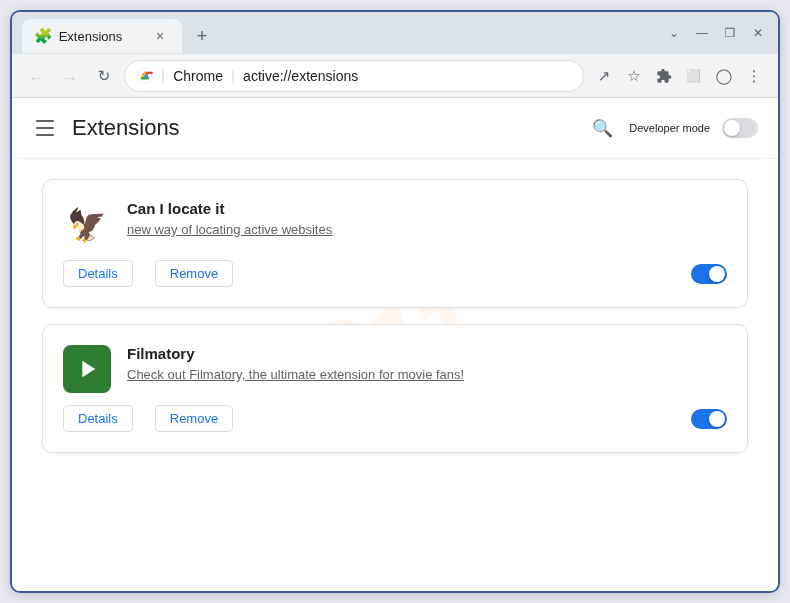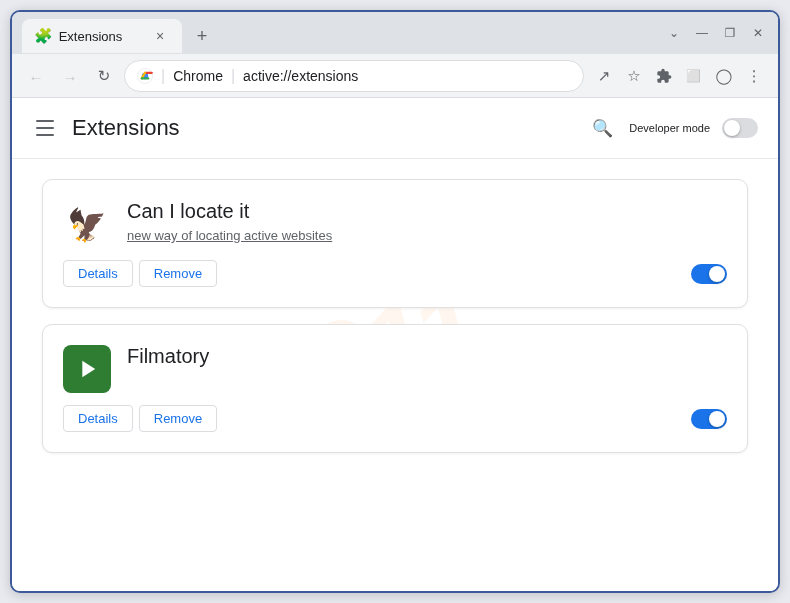--- a/index.html
+++ b/index.html
@@ -266,35 +266,35 @@
     }
     .extension-icon {
       width: 48px;
       height: 48px;
       flex-shrink: 0;
     }
     .extension-info {
       flex: 1;
     }
     .extension-name {
-      font-size: 20px;
-      font-weight: 400;
+      font-size: 15px;
+      font-weight: 700;
       color: #202124;
       margin-bottom: 4px;
     }
     .extension-desc {
       font-size: 13px;
       color: #5f6368;
       line-height: 1.4;
       text-decoration: underline;
     }
     .extension-bottom {
       display: flex;
       align-items: center;
-      gap: 6px;
+      gap: 22px;
     }
     .ext-btn {
       padding: 5px 14px;
       border: 1px solid #dadce0;
       border-radius: 4px;
       background: #fff;
       color: #1a73e8;
       font-size: 13px;
       cursor: pointer;
     }
@@ -450,20 +450,21 @@
       <div class="extension-card">
         <div class="extension-top">
           <div class="filmatory-icon extension-icon">
 
             <svg width="28" height="28" viewBox="0 0 24 24" fill="white">
               <path d="M8 5v14l11-7z"></path>
             </svg>
           </div>
           <div class="extension-info">
             <div class="extension-name">Filmatory</div>
+            <div class="extension-desc">Check out Filmatory, the ultimate extension for movie fans!</div>
           </div>
         </div>
         <div class="extension-bottom">
           <button class="ext-btn">Details</button>
           <button class="ext-btn">Remove</button>
           <div class="toggle-on">
             <div class="toggle-on-knob"></div>
           </div>
         </div>
       </div>

